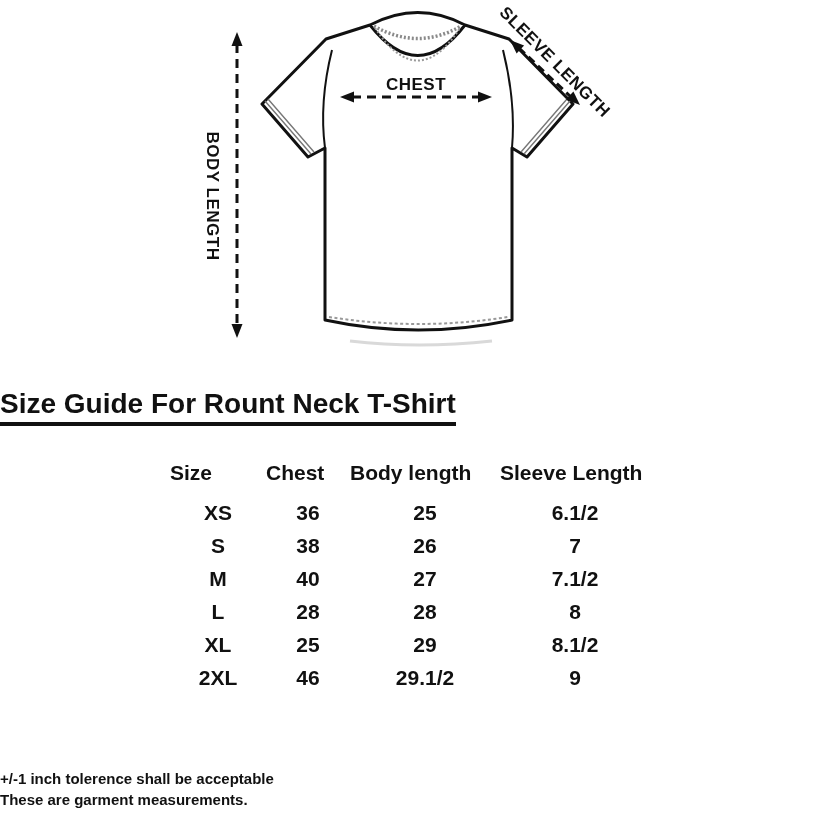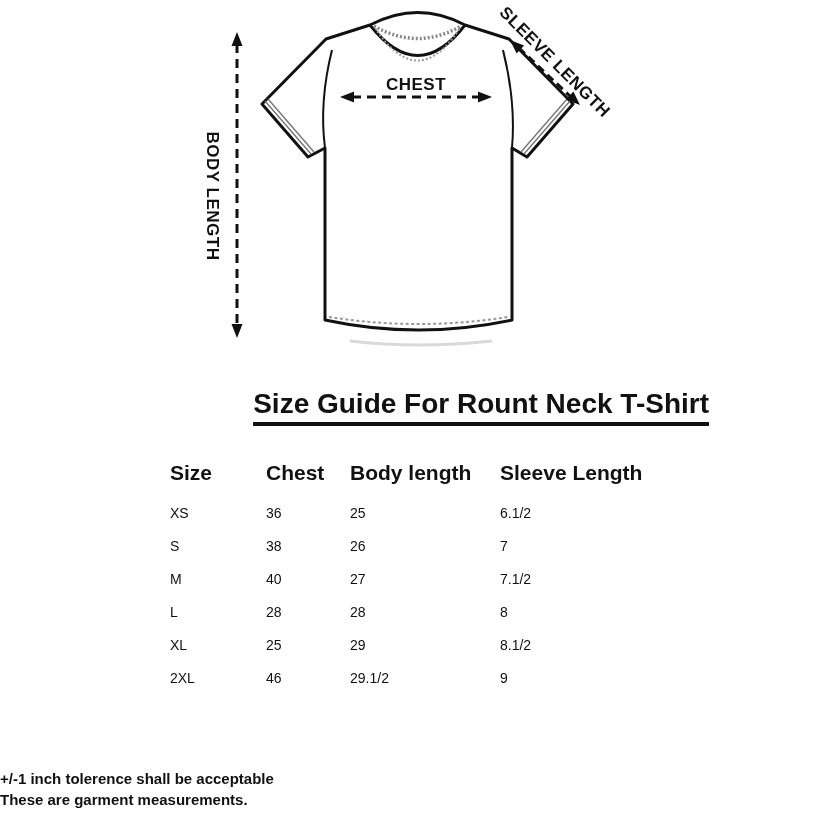--- a/index.html
+++ b/index.html
@@ -18,21 +18,21 @@
     font-weight: bold;
     fill: #111;
     font-size: 17px;
     letter-spacing: 0.5px;
   }
   .title-wrap {
     position: absolute;
     left: 0; top: 388;
     top: 388px;
     width: 709px;
-    text-align: right;
+    text-align: left;
   }
   .title-wrap h1 {
     display: inline-block;
     margin: 0;
     font-size: 28px;
     font-weight: bold;
     letter-spacing: 0px;
     border-bottom: 4px solid #111;
     padding-bottom: 2px;
     line-height: 32px;
@@ -48,24 +48,24 @@
   table.size-table th {
     font-size: 21px;
     font-weight: bold;
     height: 46px;
     text-align: left;
     vertical-align: middle;
     white-space: nowrap;
     padding: 0;
   }
   table.size-table td {
-    font-size: 14px;
-    font-weight: normal;
+    font-size: 21px;
+    font-weight: bold;
     height: 33px;
-    text-align: left;
+    text-align: center;
     vertical-align: middle;
     white-space: nowrap;
     padding: 0;
   }
   .footer-note {
     position: absolute;
     left: 0;
     top: 768px;
     width: 840px;
     font-size: 15px;

